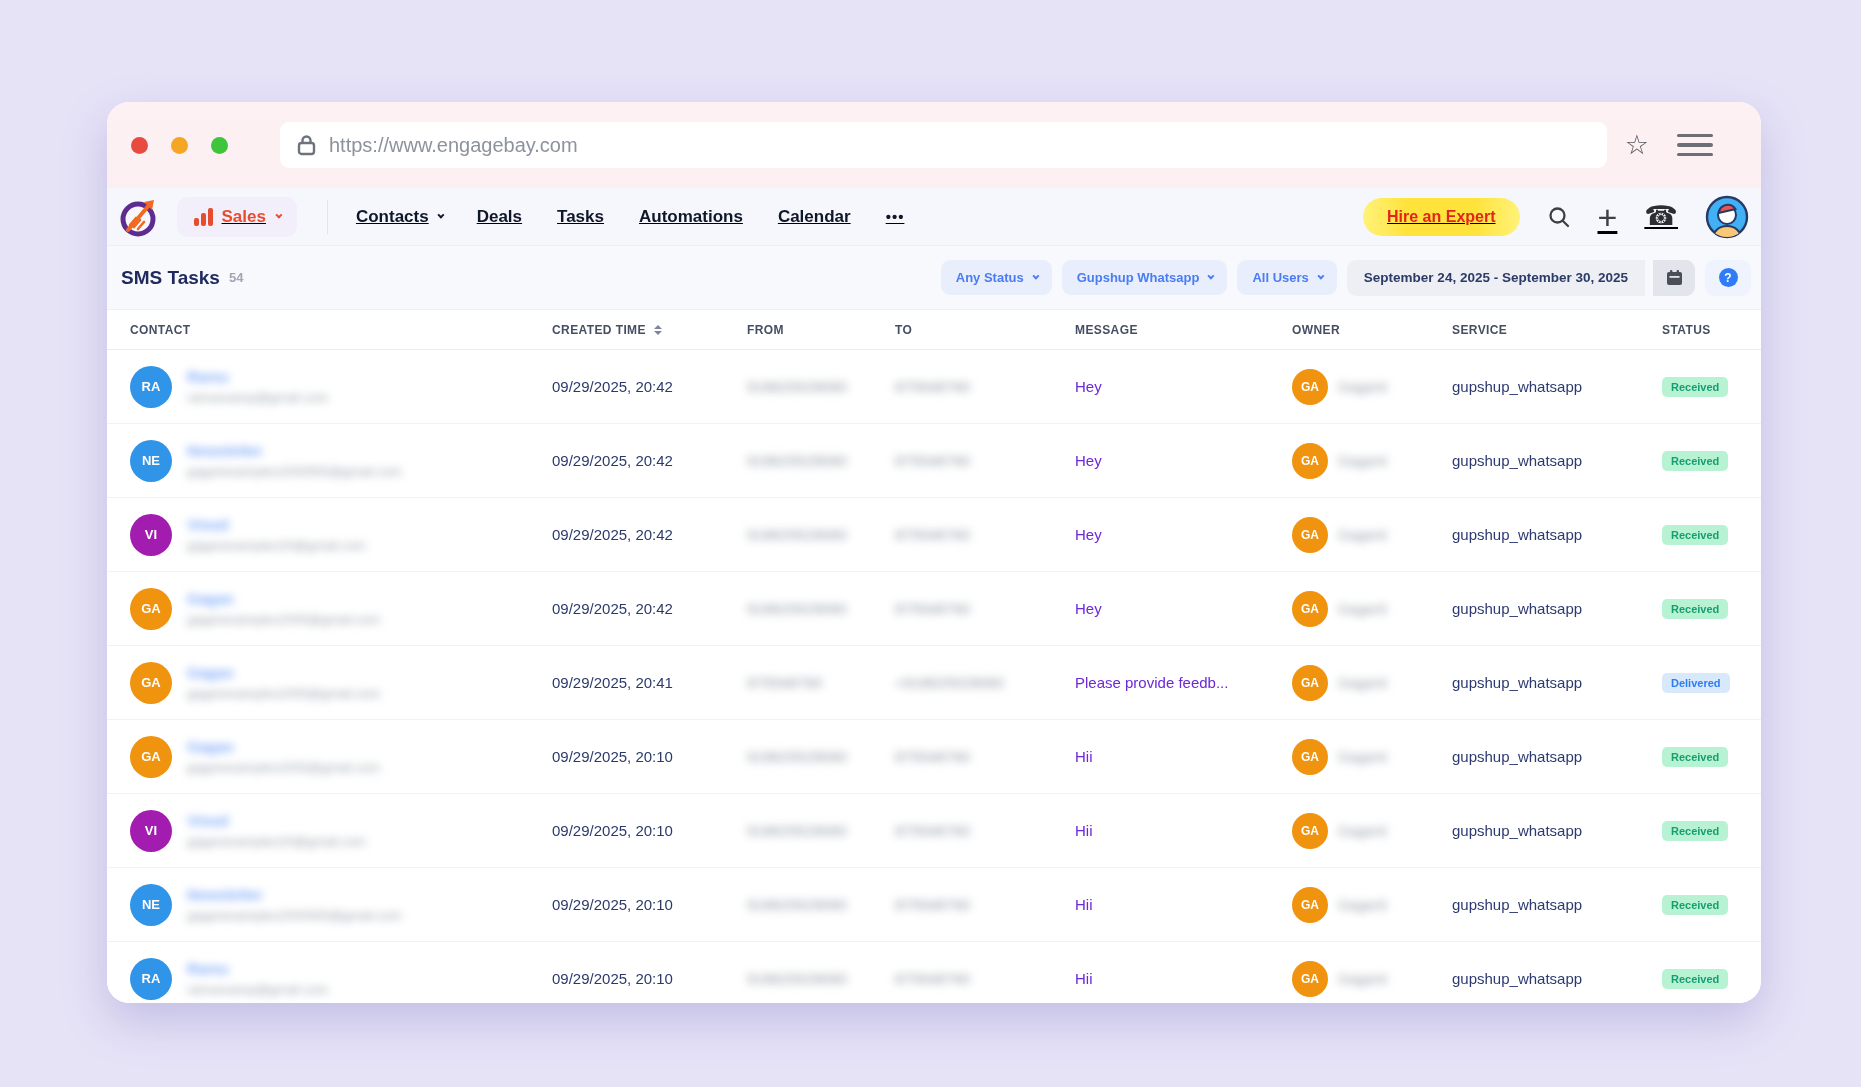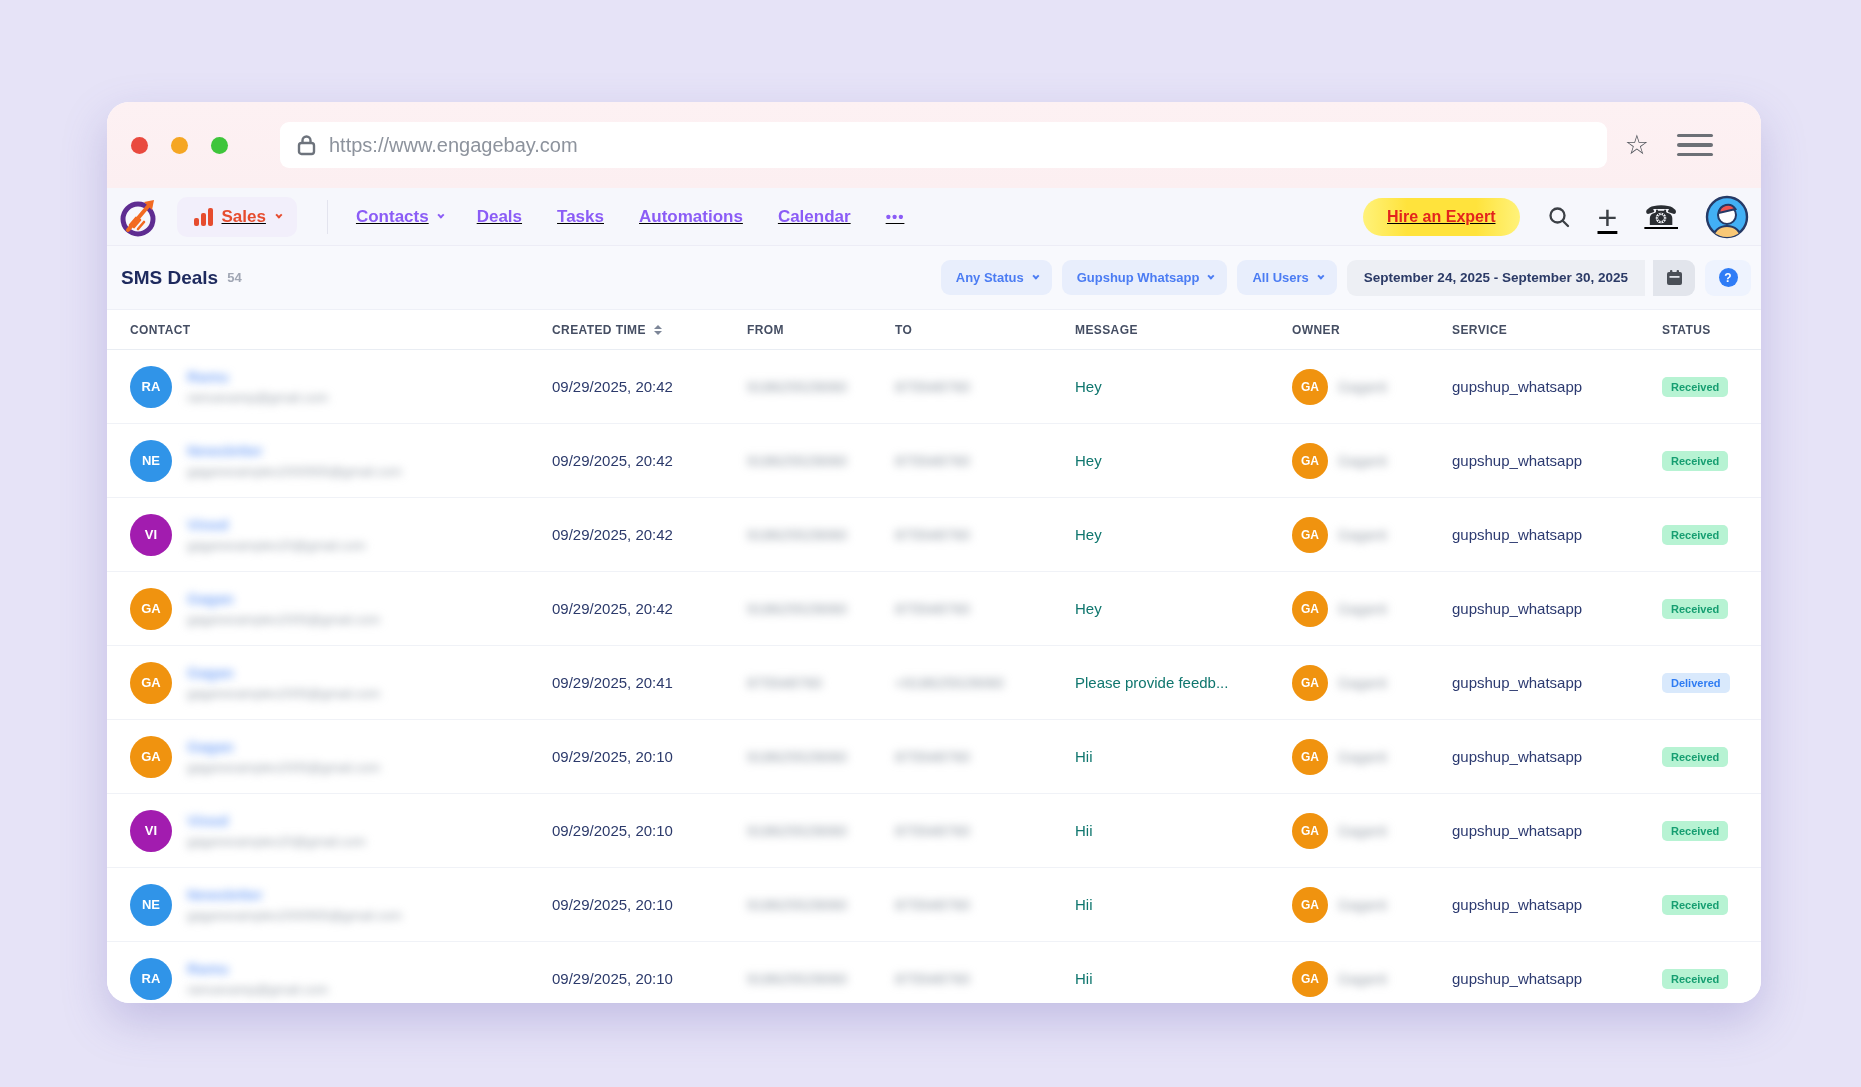--- a/index.html
+++ b/index.html
@@ -28,21 +28,21 @@
   .logo { width:44px; height:44px; margin-right:16px; flex:none; }
   .sales-pill { display:flex; align-items:center; gap:9px; background:#f2effb;
     border-radius:10px; padding:10px 17px; color:#e64c2e; font-weight:700; font-size:17px; }
   .bars { display:flex; align-items:flex-end; gap:2.5px; }
   .bars i { display:block; width:4.5px; border-radius:2px; background:#e64c2e; }
   .bars i:nth-child(1){height:8px;} .bars i:nth-child(2){height:13px;} .bars i:nth-child(3){height:18px;}
   .chev { display:inline-block; width:7px; height:7px; border-right:2px solid currentColor;
     border-bottom:2px solid currentColor; transform:rotate(45deg) translateY(-2px); }
   .chev.sm { width:5px; height:5px; }
   .vdiv { width:1px; height:34px; background:#e3e4ee; margin:0 28px 0 30px; }
-  .nav-items { display:flex; gap:35px; color:#8b5cf6;
+  .nav-items { display:flex; gap:35px; color:#0f172a;
     font-weight:700; font-size:17px; }
   .nav-item { display:flex; align-items:center; gap:8px; cursor:pointer; }
   .nav-more { font-weight:800; letter-spacing:1px; font-size:15px; }
   .nav-right { margin-left:auto; display:flex; align-items:center; gap:27px; padding-right:2px; }
   .hire { background:linear-gradient(90deg,#fff27a,#ffe33c 28%,#ffe33c 72%,#fff27a);
     border-radius:20px; padding:10px 24px; color:#e3241d; font-weight:800; font-size:16px; }
   .icon-btn { color:#3c4046; display:flex; align-items:center; }
   .phone-glyph { font-size:27px; line-height:1; color:#2b2e33; }
   .plus-glyph { font-size:34px; font-weight:400; line-height:1; color:#3c4046; }
   .uav { width:44px; height:44px; flex:none; }
@@ -79,21 +79,21 @@
   .blur { filter:blur(4px); }
   .contact { display:flex; align-items:center; gap:15px; }
   .cav { width:42px; height:42px; border-radius:50%; flex:none; color:#fff; font-size:13px;
     font-weight:700; display:flex; align-items:center; justify-content:center; }
   .av-blue{background:#3094e8;} .av-gray{background:#a21caf;} .av-orange{background:#f0930f;}
   .cinfo { display:flex; flex-direction:column; gap:5px; }
   .cname { font-size:15px; font-weight:600; color:#7ca8f8; text-decoration:none; }
   .cemail { font-size:13px; color:#9aa2ac; }
   .t-time { font-size:15px; color:#2c3a6b; font-weight:500; }
   .t-from,.t-to { font-size:15px; color:#8f98a3; font-weight:500; }
-  .t-msg { font-size:15px; color:#0f766e; font-weight:500; white-space:nowrap;
+  .t-msg { font-size:15px; color:#6d28d9; font-weight:500; white-space:nowrap;
     overflow:hidden; text-overflow:ellipsis; padding-right:16px; }
   .owner { display:flex; align-items:center; gap:10px; }
   .oav { width:36px; height:36px; border-radius:50%; background:#f0930f; color:#fff;
     font-size:12px; font-weight:700; display:flex; align-items:center; justify-content:center; flex:none; }
   .oname { font-size:14px; color:#969ea8; }
   .t-service { font-size:15px; color:#2c3a70; font-weight:500; }
   .badge { display:inline-block; padding:4px 9px; border-radius:5px; font-size:11px; font-weight:700; }
   .st-received { background:#b7f3d3; color:#169e71; }
   .st-delivered { background:#d9e9fc; color:#2e7bf2; }
 </style>
@@ -187,21 +187,21 @@
             <ellipse cx="22" cy="43" rx="14" ry="12" fill="#f9c876" stroke="#263a66" stroke-width="2"></ellipse>
             <circle cx="22" cy="20" r="9" fill="#fff" stroke="#263a66" stroke-width="2"></circle>
             <path d="M13.5 16.5 a9 9 0 0 1 17 -1 z" fill="#ef5350" stroke="#263a66" stroke-width="2" transform="rotate(-10 22 15)"></path>
           </g>
         </svg>
       </span>
     </div>
   </div>
 
   <div class="toolbar">
-    <span class="page-title">SMS Deals</span>
+    <span class="page-title">SMS Tasks</span>
     <span class="count">54</span>
     <div class="filters">
       <span class="fpill">
         <span>Any Status</span>
         <i class="chev sm"></i>
       </span>
       <span class="fpill">
         <span>Gupshup Whatsapp</span>
         <i class="chev sm"></i>
       </span>

